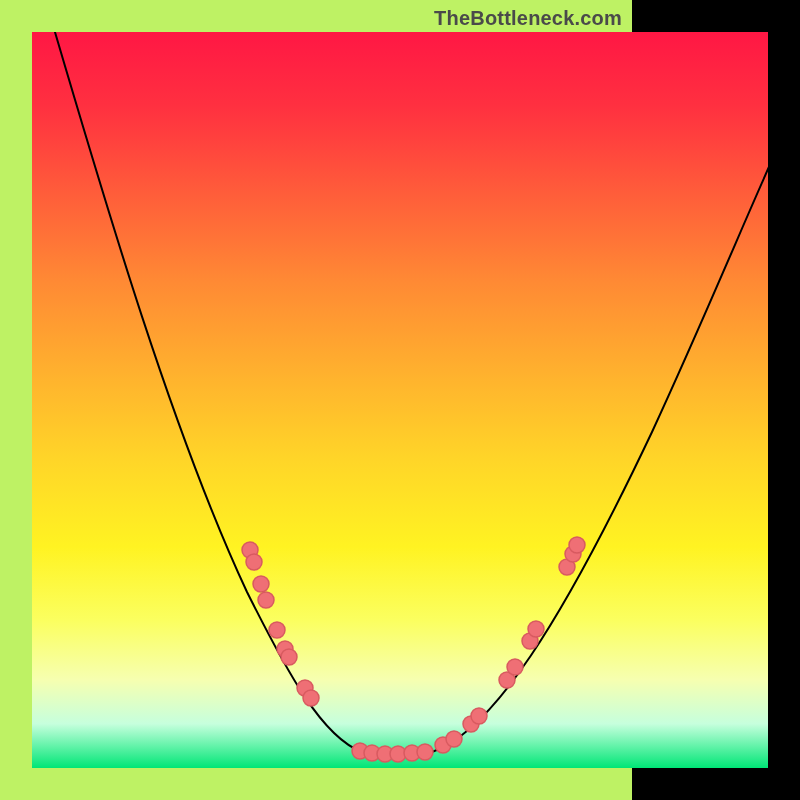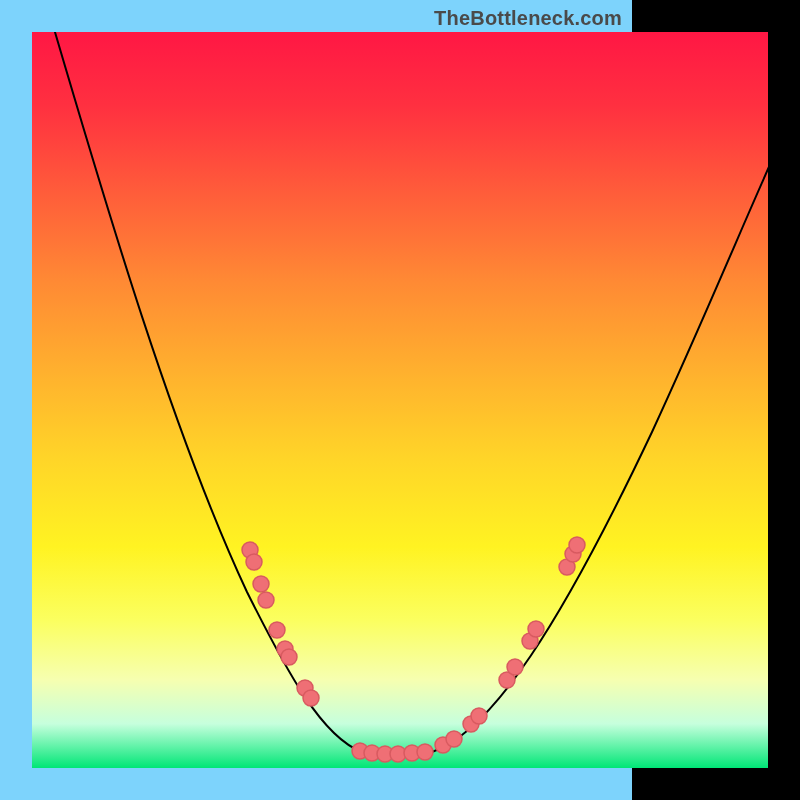--- a/index.html
+++ b/index.html
@@ -1,17 +1,17 @@
 <!DOCTYPE html>
 <html><head>
 <meta charset="utf-8">
 <style>
   * { margin: 0; padding: 0; box-sizing: border-box; }
   html, body { width: 800px; height: 800px; overflow: hidden; background: #000; }
-  .wrap { position: relative; width: 632px; height: 800px; background: #7dd3fc; }
+  .wrap { position: relative; width: 632px; height: 800px; background: #bef264; }
   .plot-area {
     position: absolute;
     left: 32px; top: 32px;
     width: 736px; height: 736px;
     background: linear-gradient(to bottom,
       #ff1744 0%,
       #ff3040 10%,
       #ff5d3a 22%,
       #ff8a34 34%,
       #ffb02e 46%,

